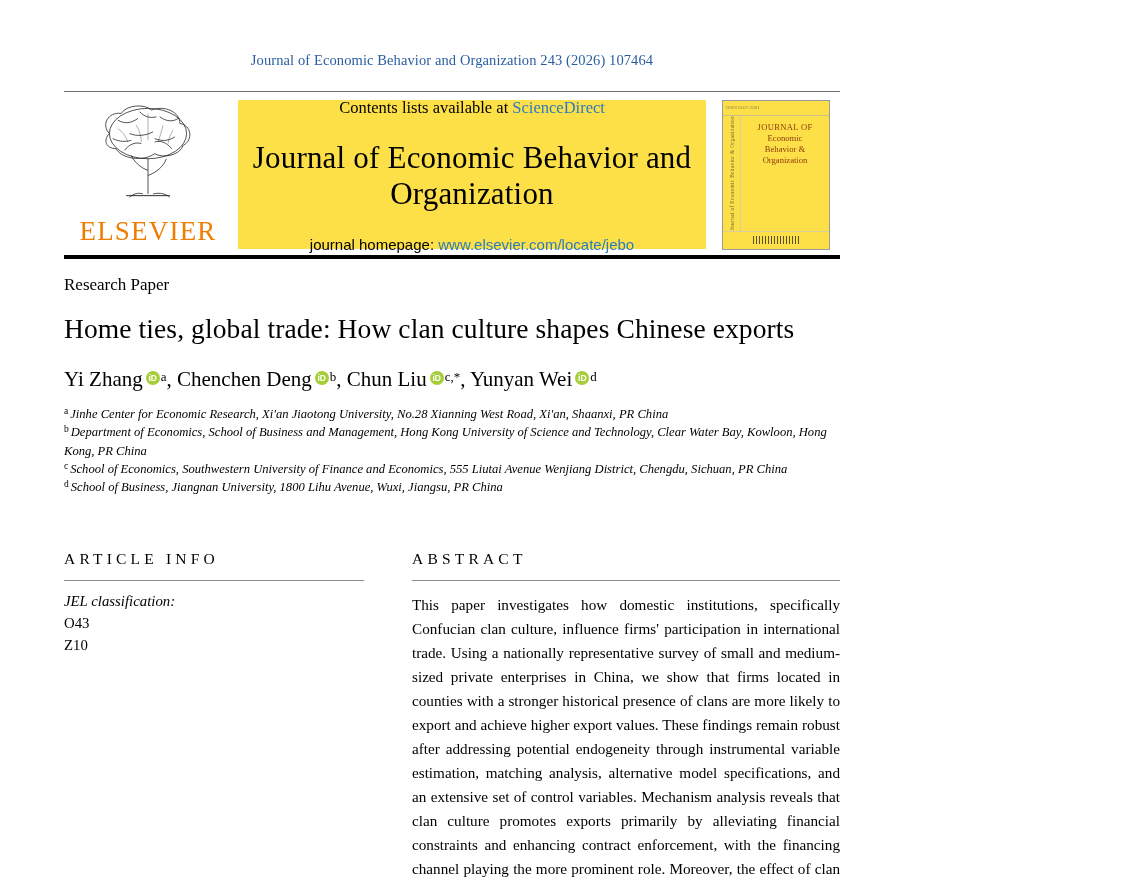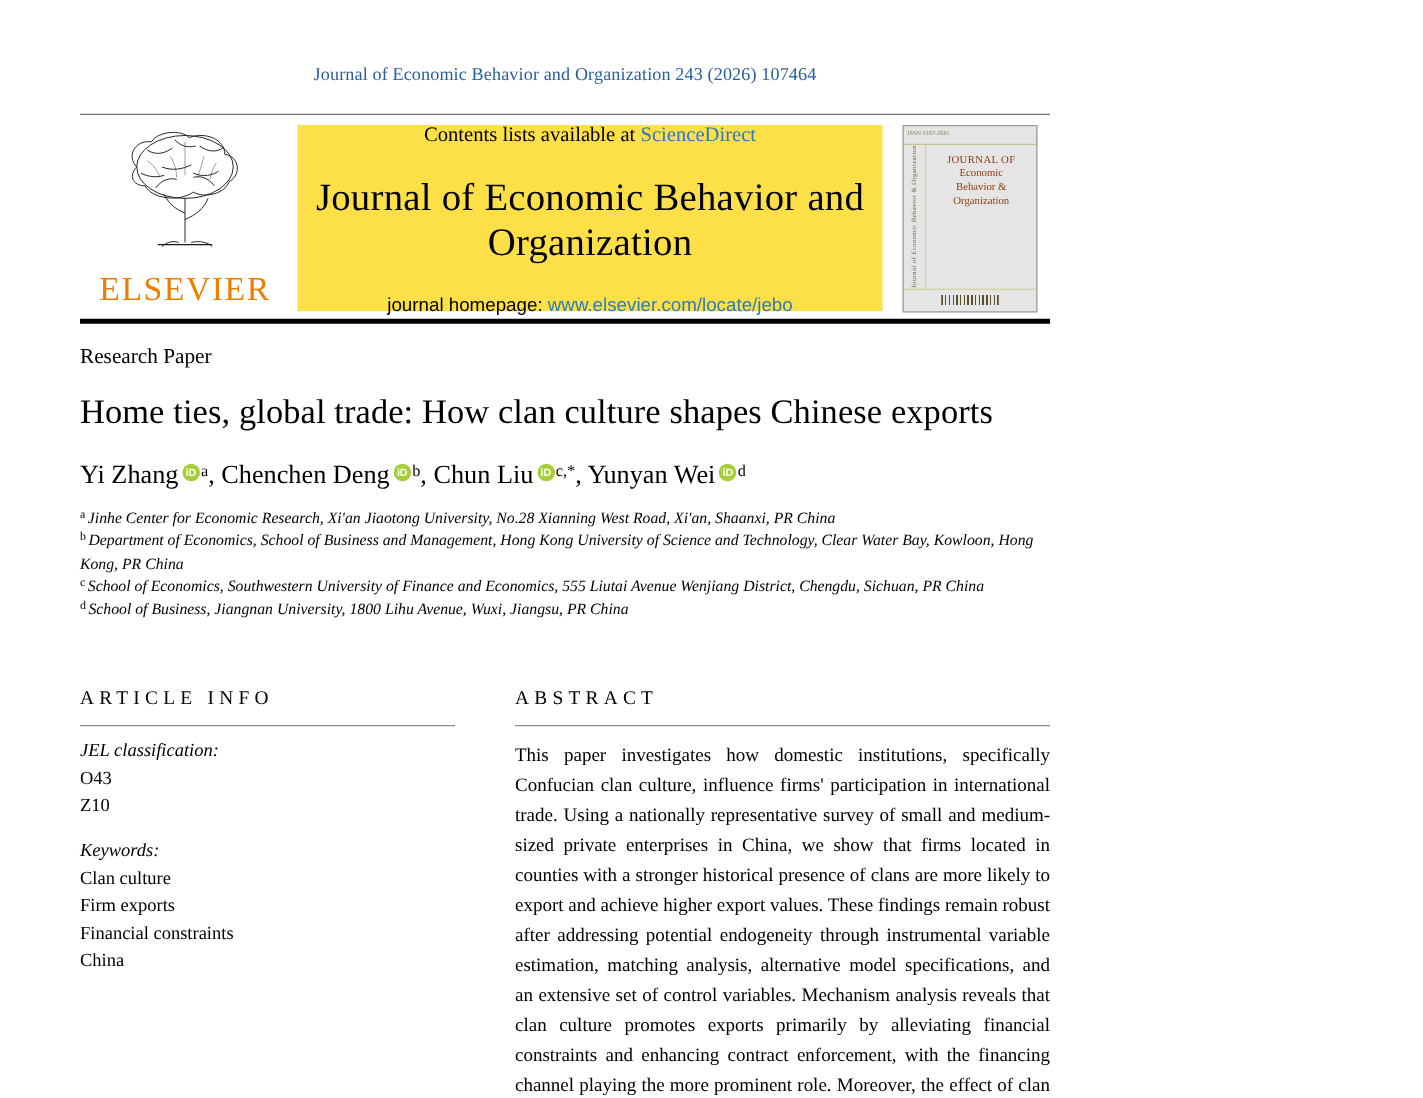--- a/index.html
+++ b/index.html
@@ -99,21 +99,21 @@
     width: 128px;
     flex: 0 0 128px;
     display: flex;
     align-items: center;
     justify-content: center;
   }
   .cover-img {
     width: 108px;
     height: 150px;
     border: 1px solid #9a9a9a;
-    background: #e5e5e5;
+    background: #fde047;
     position: relative;
     box-sizing: border-box;
     display: flex;
     flex-direction: column;
   }
   .cover-top {
     height: 16px;
     border-bottom: 1px solid #c9bf8f;
     display: flex;
     align-items: center;
@@ -342,27 +342,20 @@
 
       <div class="col-info">
         <div class="sec-head">ARTICLE INFO</div>
         <div class="rule"></div>
         <div class="info-block">
           <div class="info-italic">JEL classification:</div>
           <div>O43</div>
           <div>Z10</div>
         </div>
         <div class="info-gap"></div>
-        <div class="info-block" style="padding-top:0">
-          <div class="info-italic">Keywords:</div>
-          <div>Clan culture</div>
-          <div>Firm exports</div>
-          <div>Financial constraints</div>
-          <div>China</div>
-        </div>
       </div>
 
       <div class="col-abs">
         <div class="sec-head">ABSTRACT</div>
         <div class="rule"></div>
         <div class="abstract-text">This paper investigates how domestic institutions, specifically Confucian clan culture, influence firms' participation in international trade. Using a nationally representative survey of small and medium-sized private enterprises in China, we show that firms located in counties with a stronger historical presence of clans are more likely to export and achieve higher export values. These findings remain robust after addressing potential endogeneity through instrumental variable estimation, matching analysis, alternative model specifications, and an extensive set of control variables. Mechanism analysis reveals that clan culture promotes exports primarily by alleviating financial constraints and enhancing contract enforcement, with the financing channel playing the more prominent role. Moreover, the effect of clan culture on exports is significantly stronger in regions with weaker formal institutions, suggesting that clans can serve as effective substitutes for formal market-supporting institutions.</div>
       </div>
 
     </div>
 

